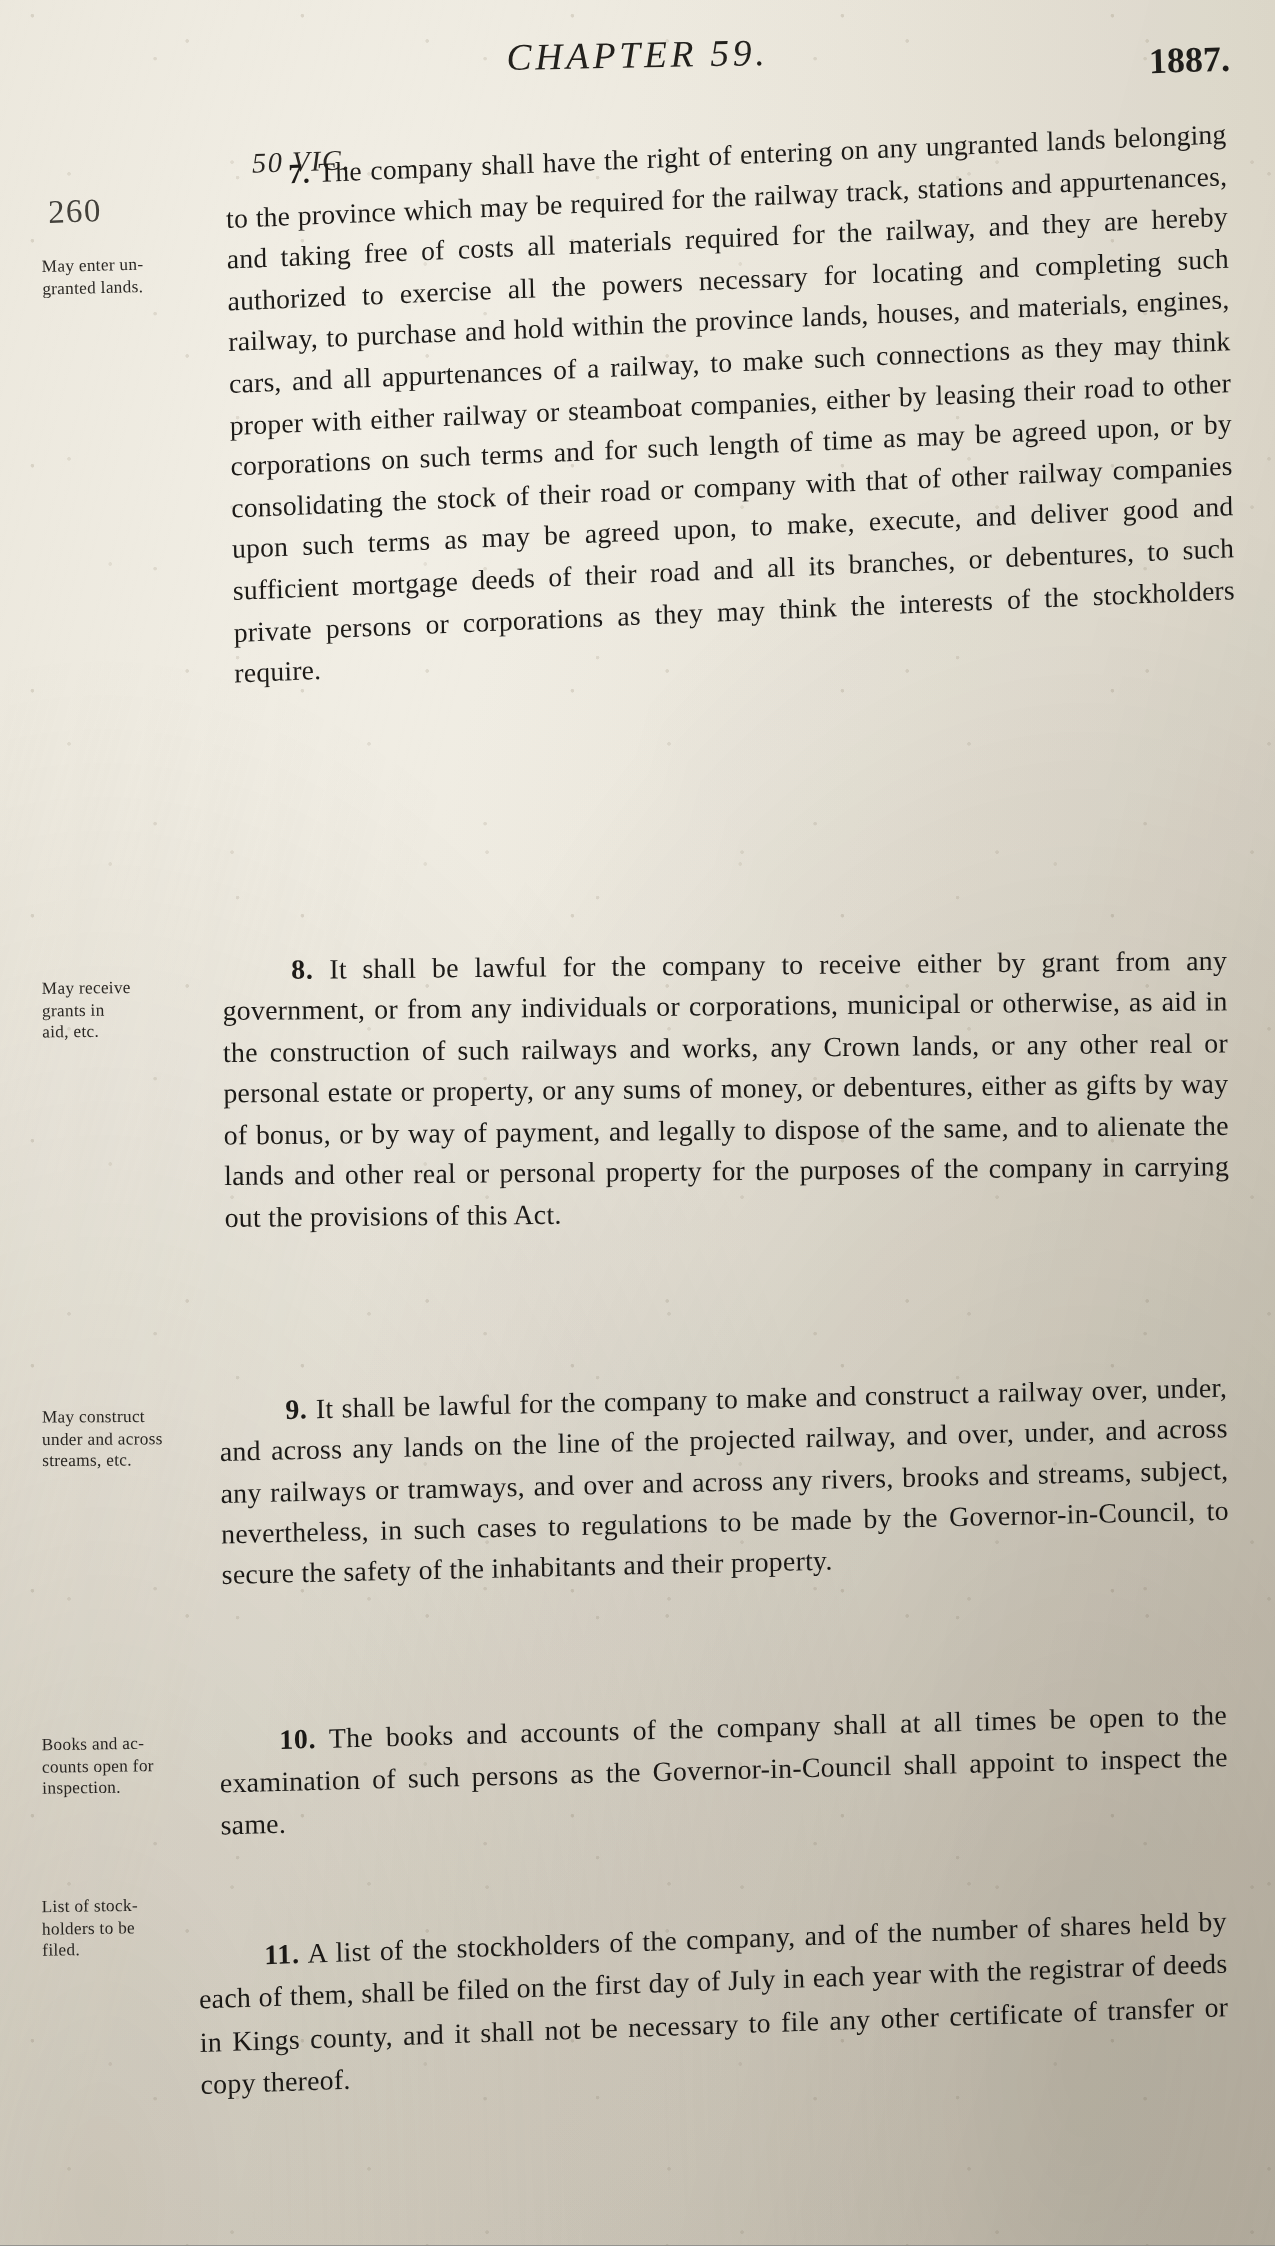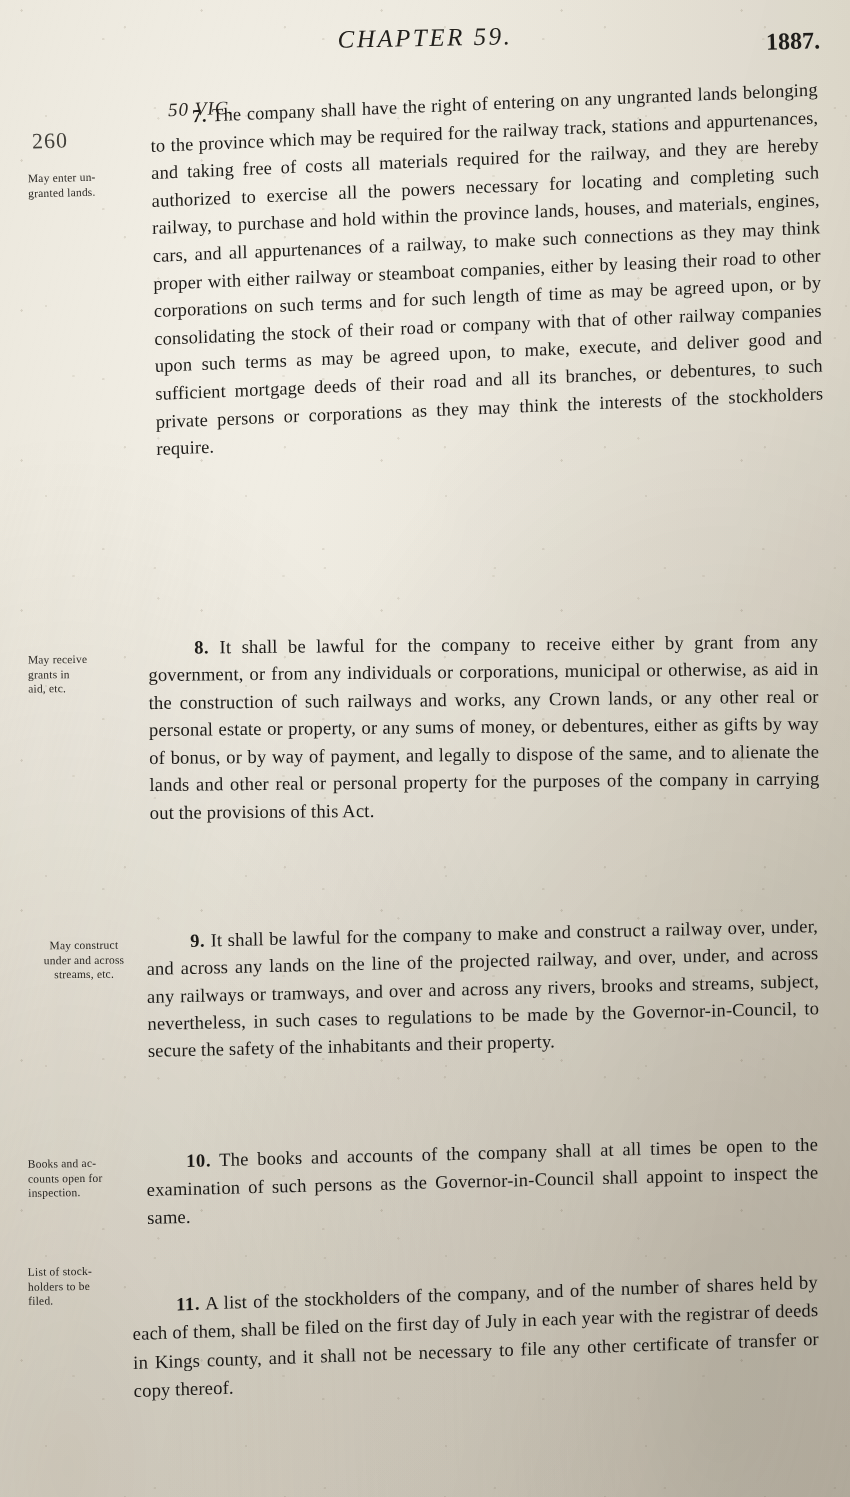--- a/index.html
+++ b/index.html
@@ -175,21 +175,21 @@
   <div class="chapter-head">CHAPTER 59.</div>
   <div class="year">1887.</div>
   <div class="vic">50 VIC.</div>
   <div class="folio">260</div>
 
   <div class="marginal m1" style="white-space: pre-line;">May enter un-
 granted lands.</div>
   <div class="marginal m2" style="white-space: pre-line;">May receive
 grants in
 aid, etc.</div>
-  <div class="marginal m3" style="white-space: pre-line; text-align: center;">May construct
+  <div class="marginal m3" style="white-space: pre-line;">May construct
 under and across
 streams, etc.</div>
   <div class="marginal m4" style="white-space: pre-line;">Books and ac-
 counts open for
 inspection.</div>
   <div class="marginal m5" style="white-space: pre-line;">List of stock-
 holders to be
 filed.</div>
 
   <div class="sect" id="sect7">

